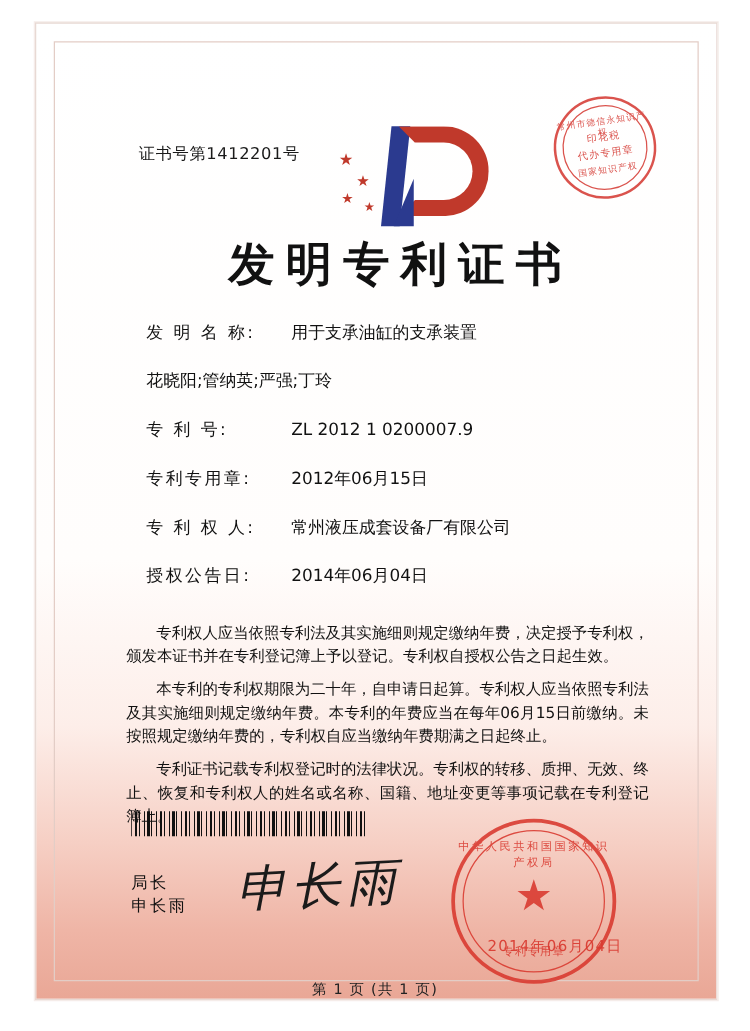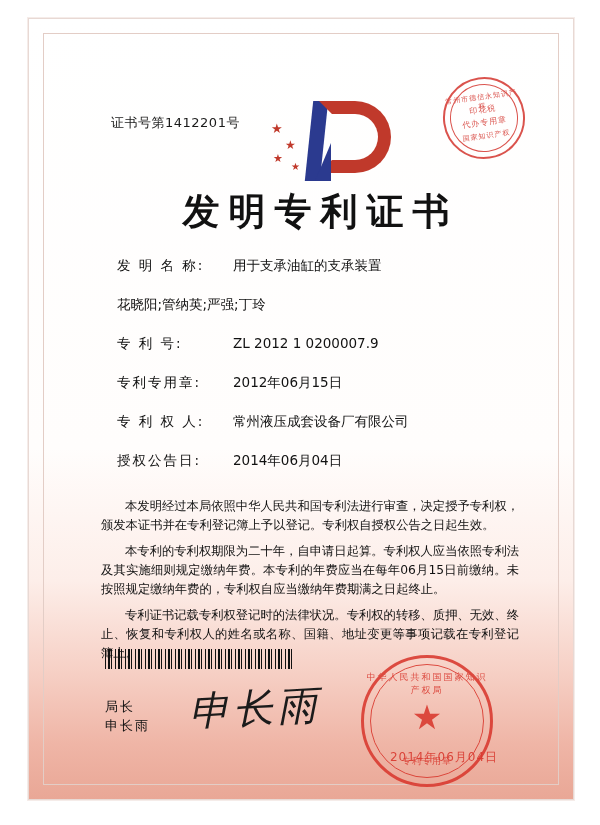--- a/index.html
+++ b/index.html
@@ -352,21 +352,21 @@
         <div class="field-label">专 利 权 人:</div>
         <div class="field-value">常州液压成套设备厂有限公司</div>
       </div>
       <div class="field-row">
         <div class="field-label">授权公告日:</div>
         <div class="field-value">2014年06月04日</div>
       </div>
     </div>
 
     <div class="body-text">
-      <p>本发明经过本局依照中华人民共和国专利法进行审查，决定授予专利权，颁发本证书并在专利登记簿上予以登记。专利权自授权公告之日起生效。</p>
+      <p>专利权人应当依照专利法及其实施细则规定缴纳年费，决定授予专利权，颁发本证书并在专利登记簿上予以登记。专利权自授权公告之日起生效。</p>
       <p>本专利的专利权期限为二十年，自申请日起算。专利权人应当依照专利法及其实施细则规定缴纳年费。本专利的年费应当在每年06月15日前缴纳。未按照规定缴纳年费的，专利权自应当缴纳年费期满之日起终止。</p>
       <p>专利证书记载专利权登记时的法律状况。专利权的转移、质押、无效、终止、恢复和专利权人的姓名或名称、国籍、地址变更等事项记载在专利登记簿上。</p>
     </div>
 
     <div class="barcode"></div>
 
     <div class="sig-label">
       <div>局长</div>
       <div>申长雨</div>
     </div>
@@ -374,13 +374,14 @@
 
     <div class="stamp-big">
       <div class="inner-ring"></div>
       <div class="arc">中华人民共和国国家知识产权局</div>
       <div class="bstar">★</div>
       <div class="arc2">专利专用章</div>
     </div>
     <div class="stamp-date">2014年06月04日</div>
   </div>
 
+  <div class="page-footer">第 1 页 (共 1 页)</div>
 </div>
 
 </body></html>

